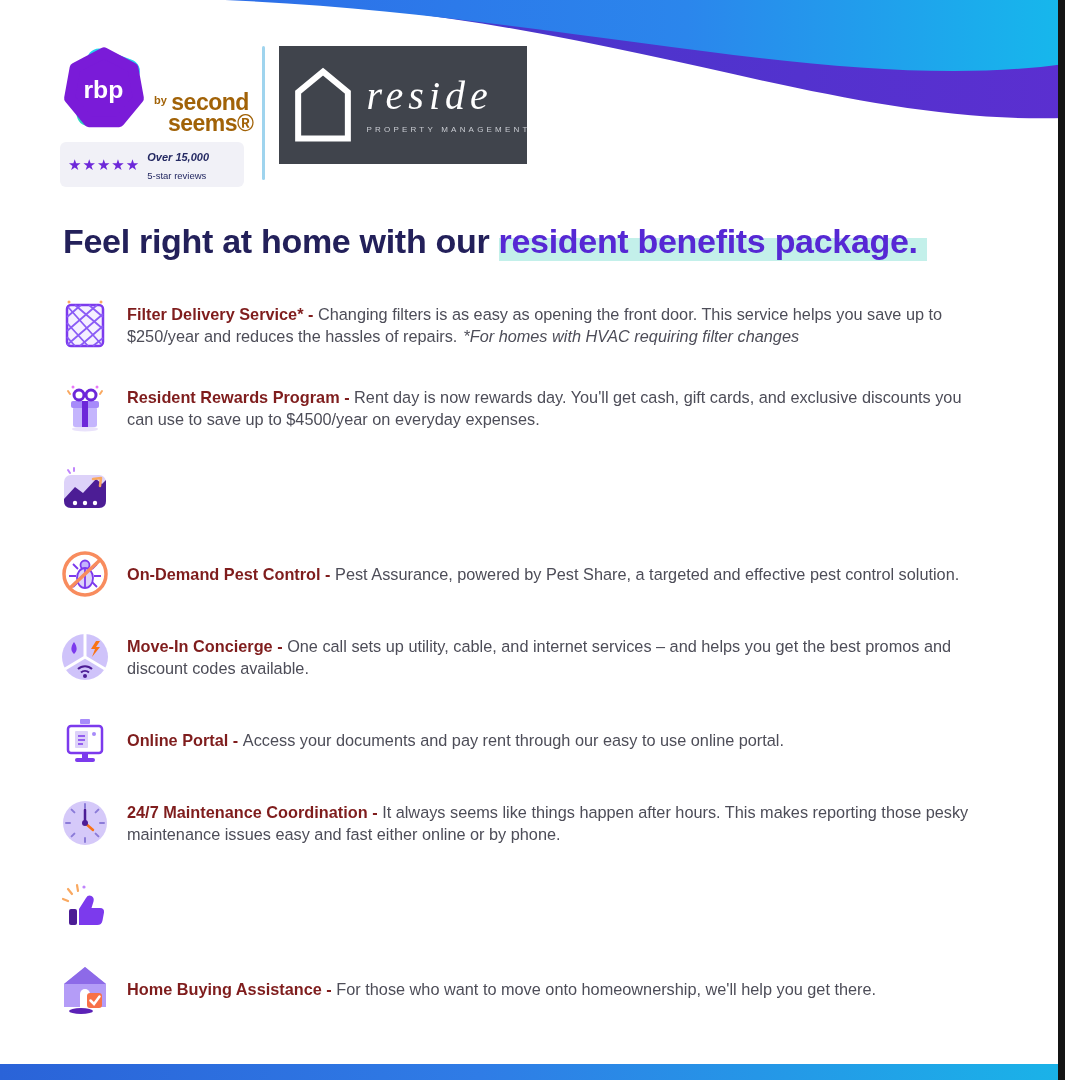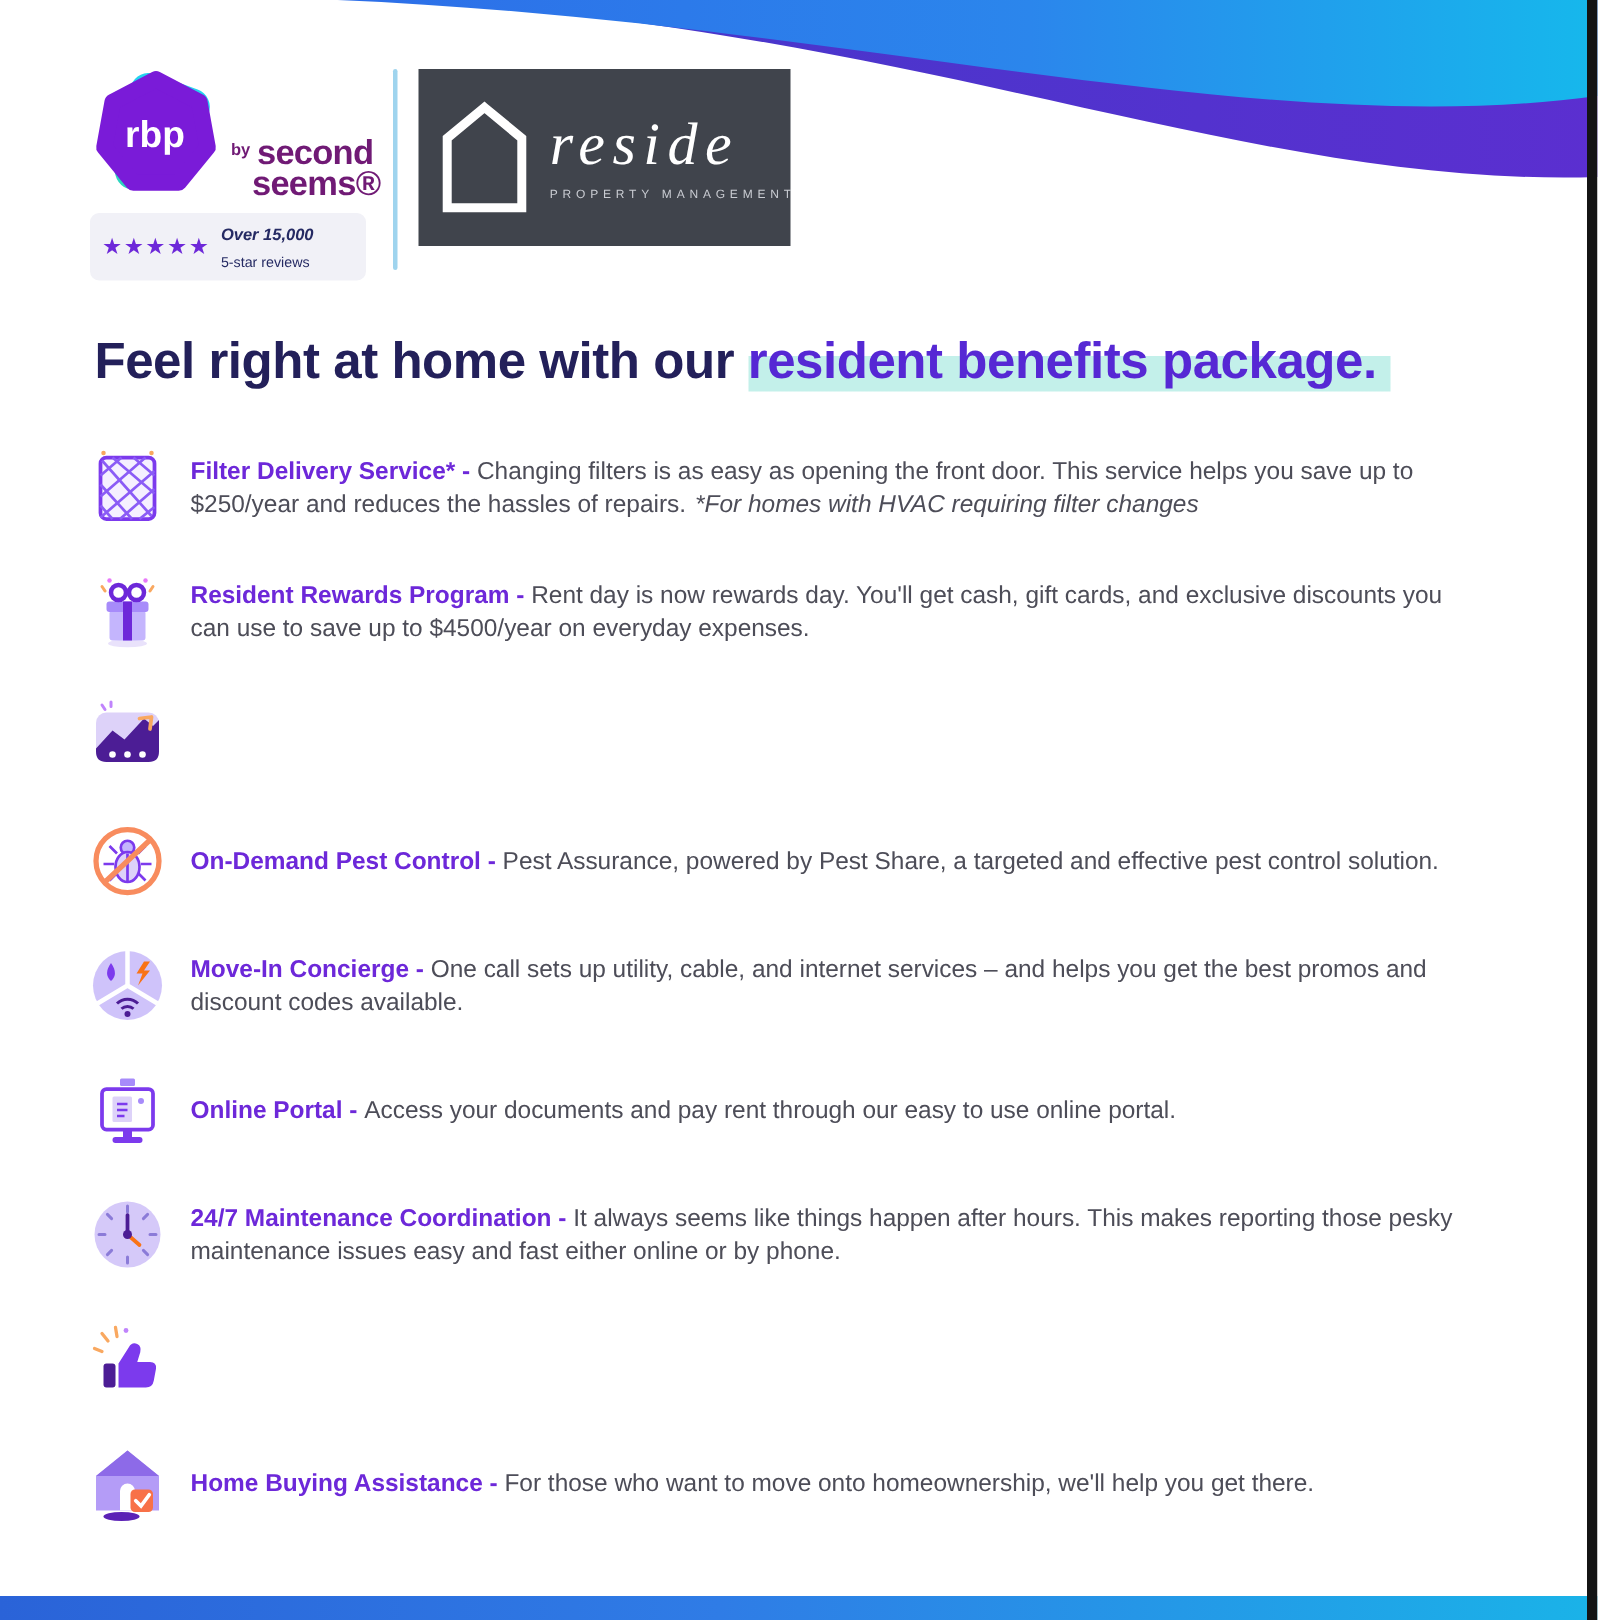--- a/index.html
+++ b/index.html
@@ -10,21 +10,21 @@
   
   .swoosh{position:absolute;top:0;left:0;width:1065px;height:160px;z-index:1;}
   .right-edge{position:absolute;top:0;right:0;width:7px;height:100%;background:#141414;z-index:60;}
   .bottom-bar{position:absolute;left:0;bottom:0;width:100%;height:16px;
     background:linear-gradient(90deg,#2a63d8 0%,#2f7ce6 45%,#1ab3e8 100%);z-index:40;}
   
   .header{position:absolute;top:46px;left:60px;display:flex;align-items:flex-start;z-index:5;}
   .rbp-block{width:190px;}
   .rbp-top{display:flex;align-items:flex-end;}
   .rbp-logo{flex:0 0 auto;}
-  .sn-text{margin:16px 0 0 6px;color:#701a75;line-height:0.92;white-space:nowrap;}
+  .sn-text{margin:16px 0 0 6px;color:#a16207;line-height:0.92;white-space:nowrap;}
   .sn-by{font-size:11px;font-weight:bold;vertical-align:6px;}
   .sn-word{font-size:23px;font-weight:bold;letter-spacing:-0.5px;}
   .sn-line2{margin-left:14px;}
   .reviews-box{margin-top:8px;width:168px;background:#f1f1f7;border-radius:6px;
     display:flex;align-items:center;gap:7px;padding:5px 8px;}
   .stars{color:#6d28d9;font-size:15px;letter-spacing:1px;line-height:1;}
   .reviews-text{color:#252a63;line-height:1.1;}
   .reviews-line1{font-size:11px;font-weight:bold;font-style:italic;}
   .reviews-line2{font-size:9.5px;}
   .divider{width:2.5px;height:134px;background:#9fd4ee;margin:0 14px 0 12px;border-radius:2px;}
@@ -38,21 +38,21 @@
      font-weight:600;color:#23205a;letter-spacing:-0.3px;}
   .hl{font-weight:800;color:#5628d4;
       background:linear-gradient(180deg,rgba(0,0,0,0) 40%,#c3f0ea 40%);
       padding-right:9px;padding-bottom:1px;text-align:right;}
   
   .benefits{position:absolute;top:300px;left:60px;width:945px;z-index:5;}
   .benefit{display:flex;align-items:center;margin-bottom:33px;}
   .b-icon{flex:0 0 50px;width:50px;height:50px;}
   .b-icon svg{display:block;width:50px;height:50px;}
   .b-text{margin:0 0 0 17px;width:852px;font-size:16.3px;line-height:1.38;color:#4d4d58;}
-  .b-title,.b-dash{font-weight:bold;color:#6d28d9;text-align:center;}
+  .b-title,.b-dash{font-weight:bold;color:#7f1d1d;text-align:center;}
   .b-note{font-style:italic;margin-left:6px;}
 </style>
 </head>
 <body>
 
 <svg class="swoosh" viewBox="0 0 1065 160" preserveAspectRatio="none" aria-hidden="true">
   <defs>
     <linearGradient id="gInd" x1="0" y1="0" x2="1" y2="0">
       <stop offset="0" stop-color="#4338ca"></stop>
         <stop offset="1" stop-color="#5b2fd0"></stop>

